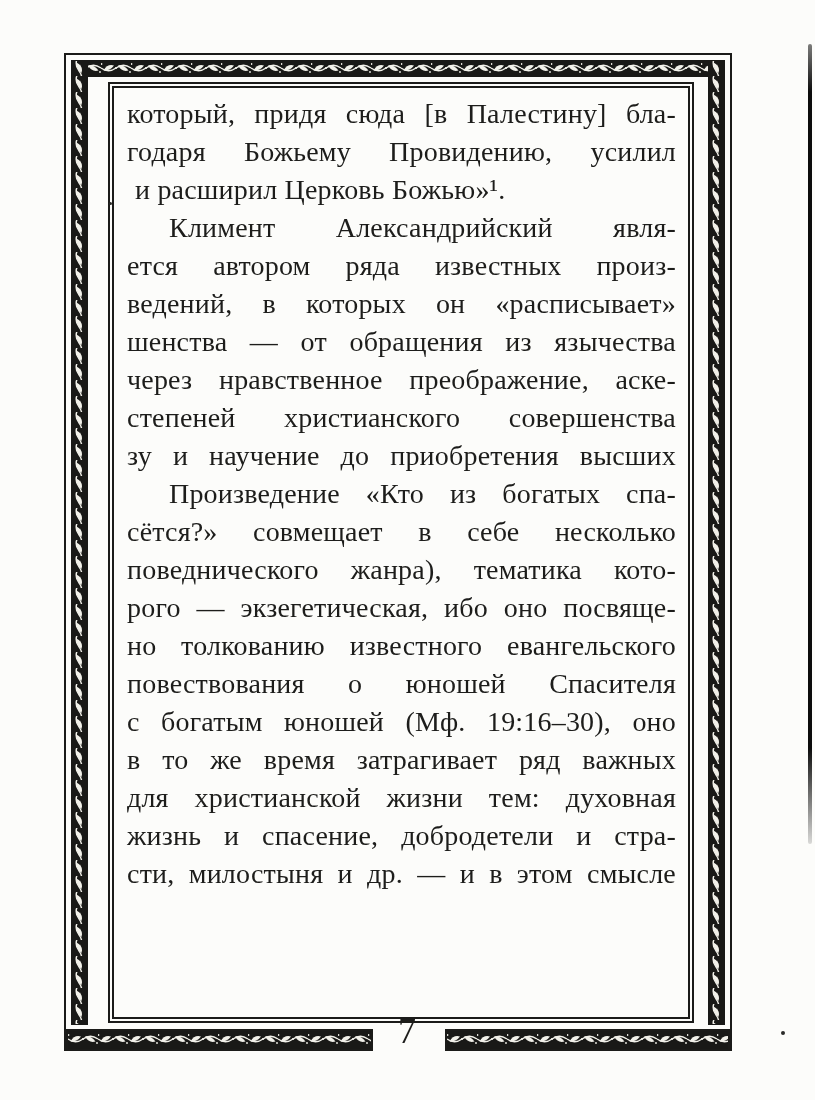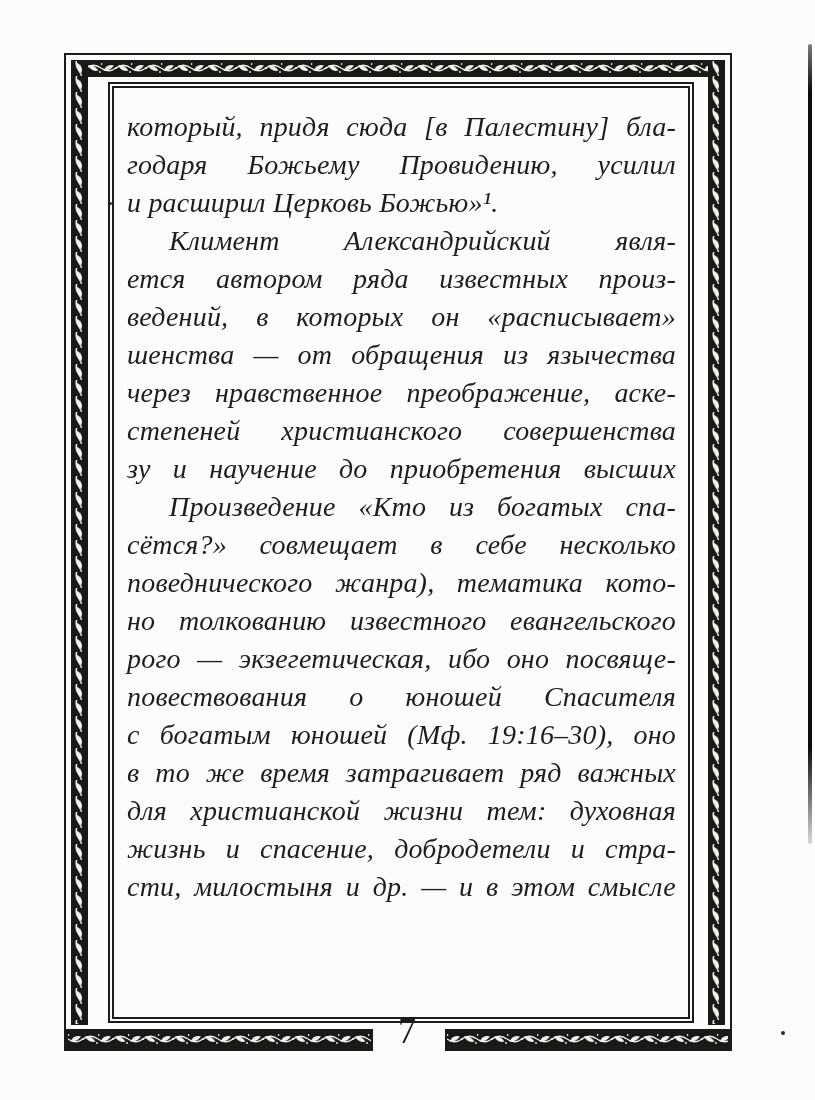--- a/index.html
+++ b/index.html
@@ -47,28 +47,27 @@
     position: absolute;
     left: 42px; right: 36px; top: 27px; bottom: 28px;
     border: 6px double #1b1b19;
     box-sizing: border-box;
   }
 
   
   .text-area {
     position: absolute;
     left: 0; right: 0; top: 0; bottom: 0;
-    padding: 20px 12px 0 13px;
+    padding: 7px 12px 0 13px;
     font-size: 28px;
     line-height: 38px;
     letter-spacing: 0.2px;
-    font-style: italic;
   }
   .line { text-align: justify; text-align-last: justify; white-space: normal; }
-  .line.no-stretch { text-align-last: left; }
+  .line.no-stretch { text-align-last: left; margin-left: 8px; }
   .line.indent { text-indent: 42px; }
 
   
   .page-number {
     position: absolute;
     left: 383px; top: 1010px;
     width: 48px;
     text-align: center;
     font-size: 36px;
     line-height: 42px;
@@ -153,22 +152,22 @@
           <div class="line indent">Климент Александрийский явля-</div>
           <div class="line">ется автором ряда известных произ-</div>
           <div class="line">ведений, в которых он «расписывает»</div>
           <div class="line">шенства — от обращения из язычества</div>
           <div class="line">через нравственное преображение, аске-</div>
           <div class="line">степеней христианского совершенства</div>
           <div class="line">зу и научение до приобретения высших</div>
           <div class="line indent">Произведение «Кто из богатых спа-</div>
           <div class="line">сётся?» совмещает в себе несколько</div>
           <div class="line">поведнического жанра), тематика кото-</div>
+          <div class="line">рого — экзегетическая, ибо оно посвяще-</div>
           <div class="line">но толкованию известного евангельского</div>
-          <div class="line">рого — экзегетическая, ибо оно посвяще-</div>
           <div class="line">повествования о юношей Спасителя</div>
           <div class="line">с богатым юношей (Мф. 19:16–30), оно</div>
           <div class="line">в то же время затрагивает ряд важных</div>
           <div class="line">для христианской жизни тем: духовная</div>
           <div class="line">жизнь и спасение, добродетели и стра-</div>
           <div class="line">сти, милостыня и др. — и в этом смысле</div>
         </div>
     </div>
 
   </div>

